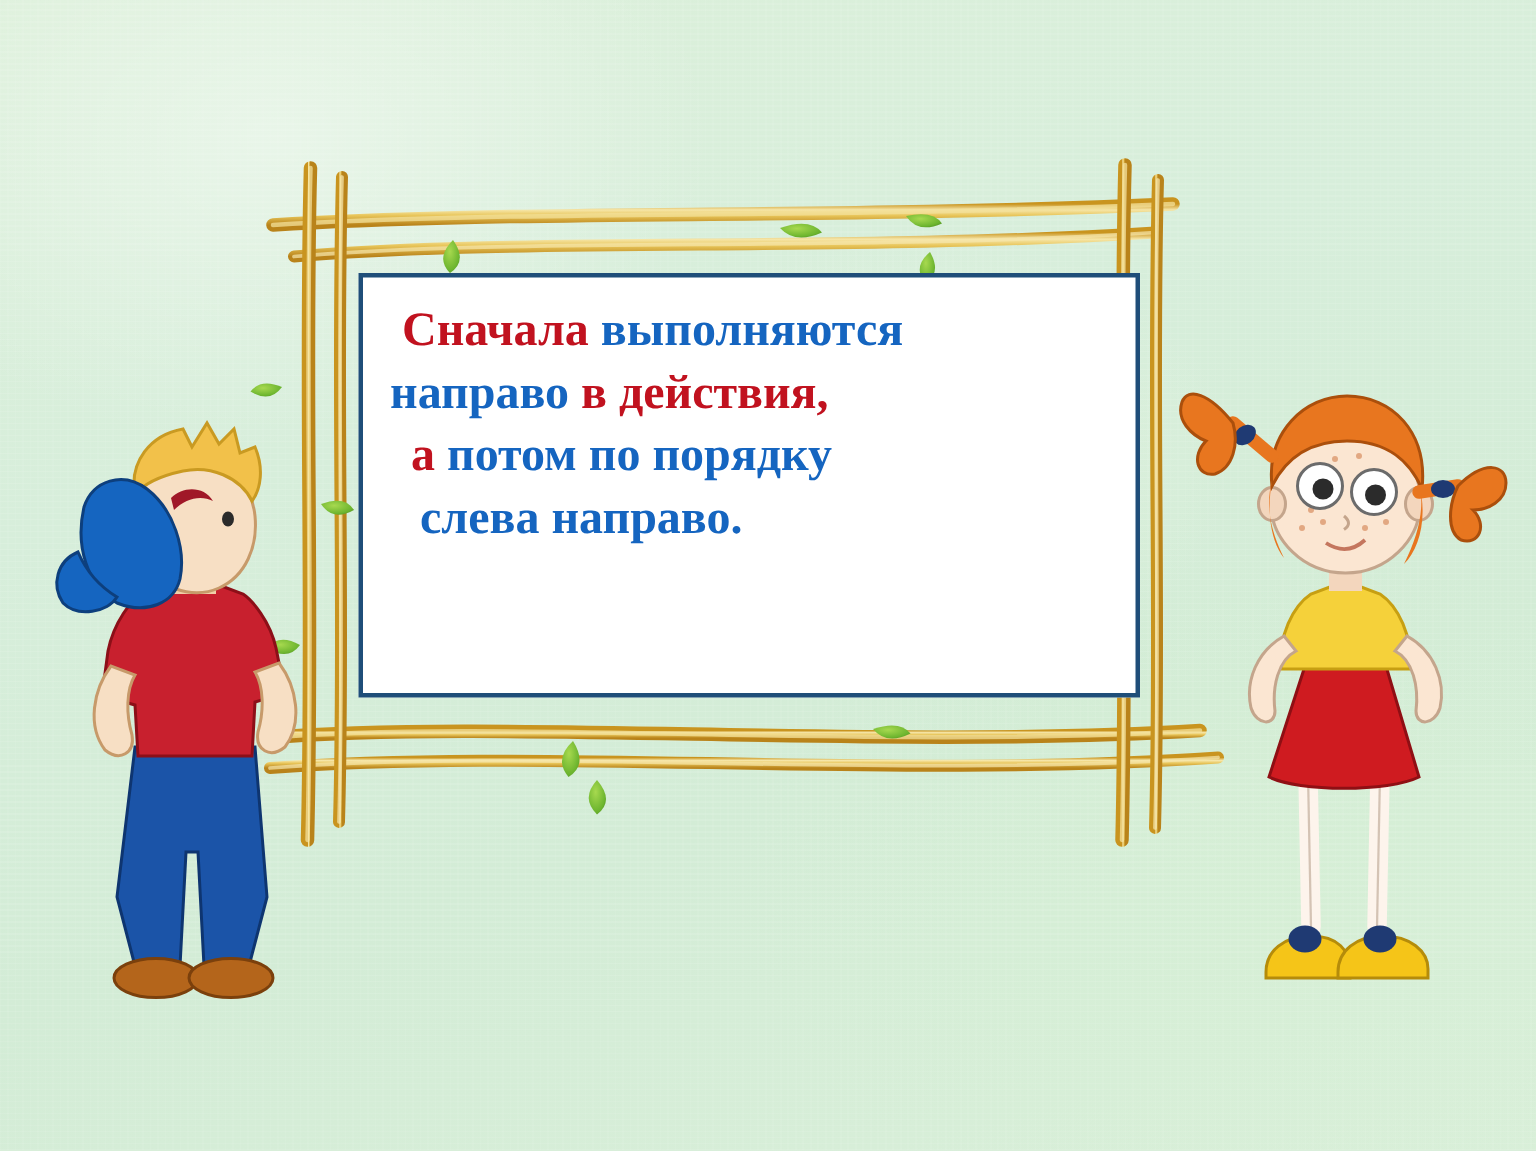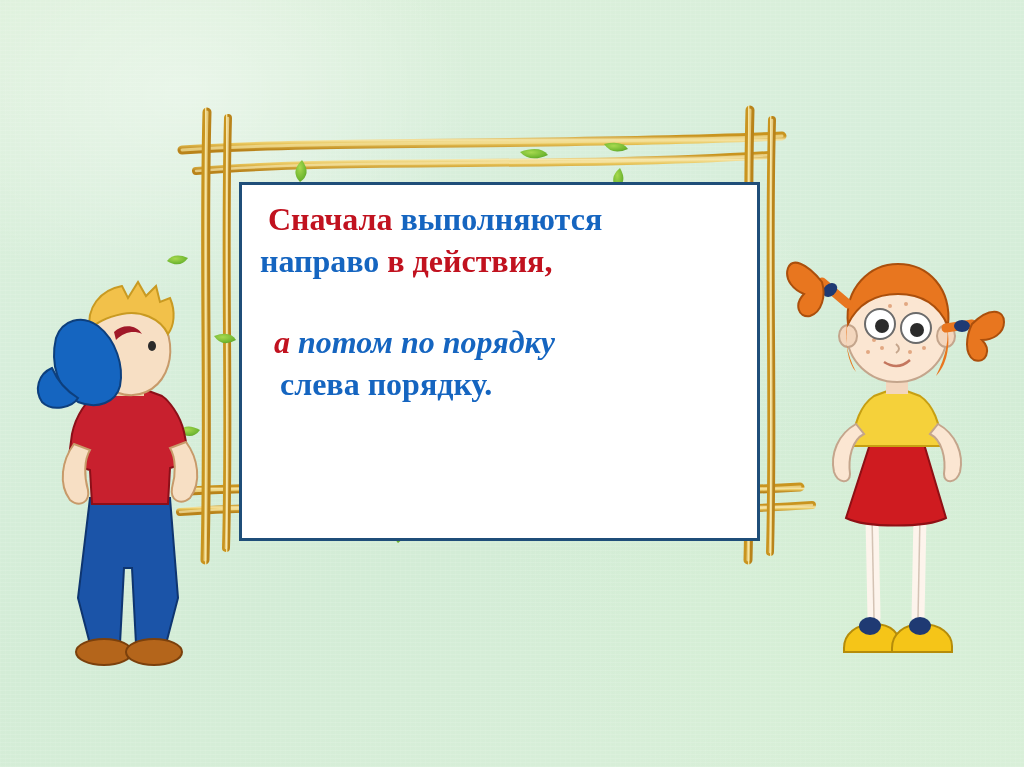--- a/index.html
+++ b/index.html
@@ -37,35 +37,35 @@
 
   
   .frame { position: absolute; left: 0; top: 0; width: 1024px; height: 767px; pointer-events: none; }
 
   
   .panel {
     position: absolute;
     left: 239px;
     top: 182px;
     width: 521px;
-    height: 359px;
+    height: 283px;
     background: #ffffff;
     border: 3px solid #1f4e79;
     box-sizing: border-box;
     padding: 14px 16px 10px 16px;
   }
   .line {
     font-weight: bold;
     font-size: 32px;
     line-height: 1.30;
     white-space: nowrap;
   }
   .l1 { margin-left: 10px; }
   .l2 { margin-left: 2px; }
-  .l3 { margin-top: 40px; margin-left: 16px; font-style: italic; }
+  .l3 { margin-left: 16px; }
   .l4 { margin-left: 22px; }
   .red  { color: #c1121f; }
   .blue { color: #1565c0; }
 
   
   .char { position: absolute; }
   .boy  { left: 28px;  top: 268px; width: 200px; height: 410px; }
   .girl { left: 786px; top: 248px; width: 220px; height: 430px; }
 </style>
 </head>
@@ -236,17 +236,17 @@
     <div class="line l1">
       <span class="red">Сначала </span><span class="blue">выполняются</span>
     </div>
     <div class="line l2">
       <span class="blue">направо </span><span class="red">в действия,</span>
     </div>
     <div class="line l3">
       <span class="red">а </span><span class="blue">потом по порядку</span>
     </div>
     <div class="line l4">
-      <span class="blue">слева порядку.</span>
+      <span class="blue">слева направо.</span>
     </div>
   </div>
 
 </div>
 
 </body></html>

